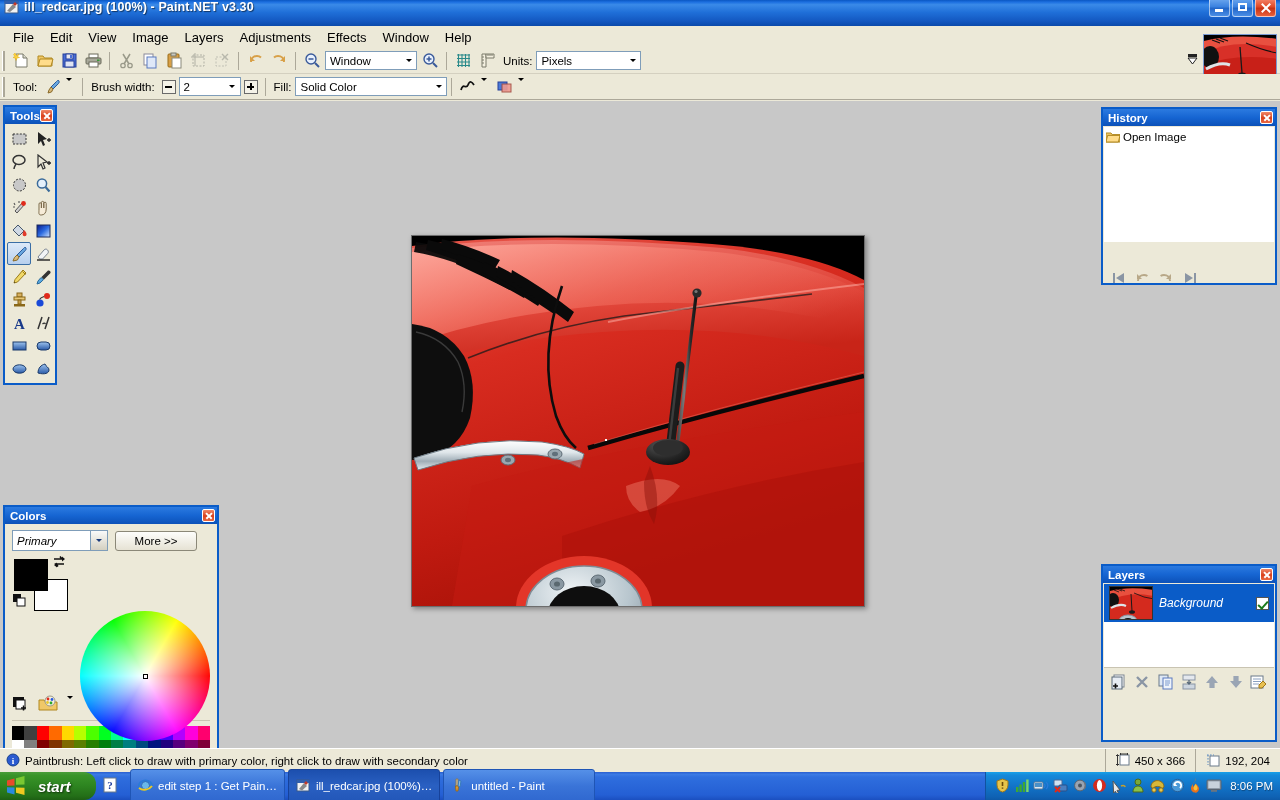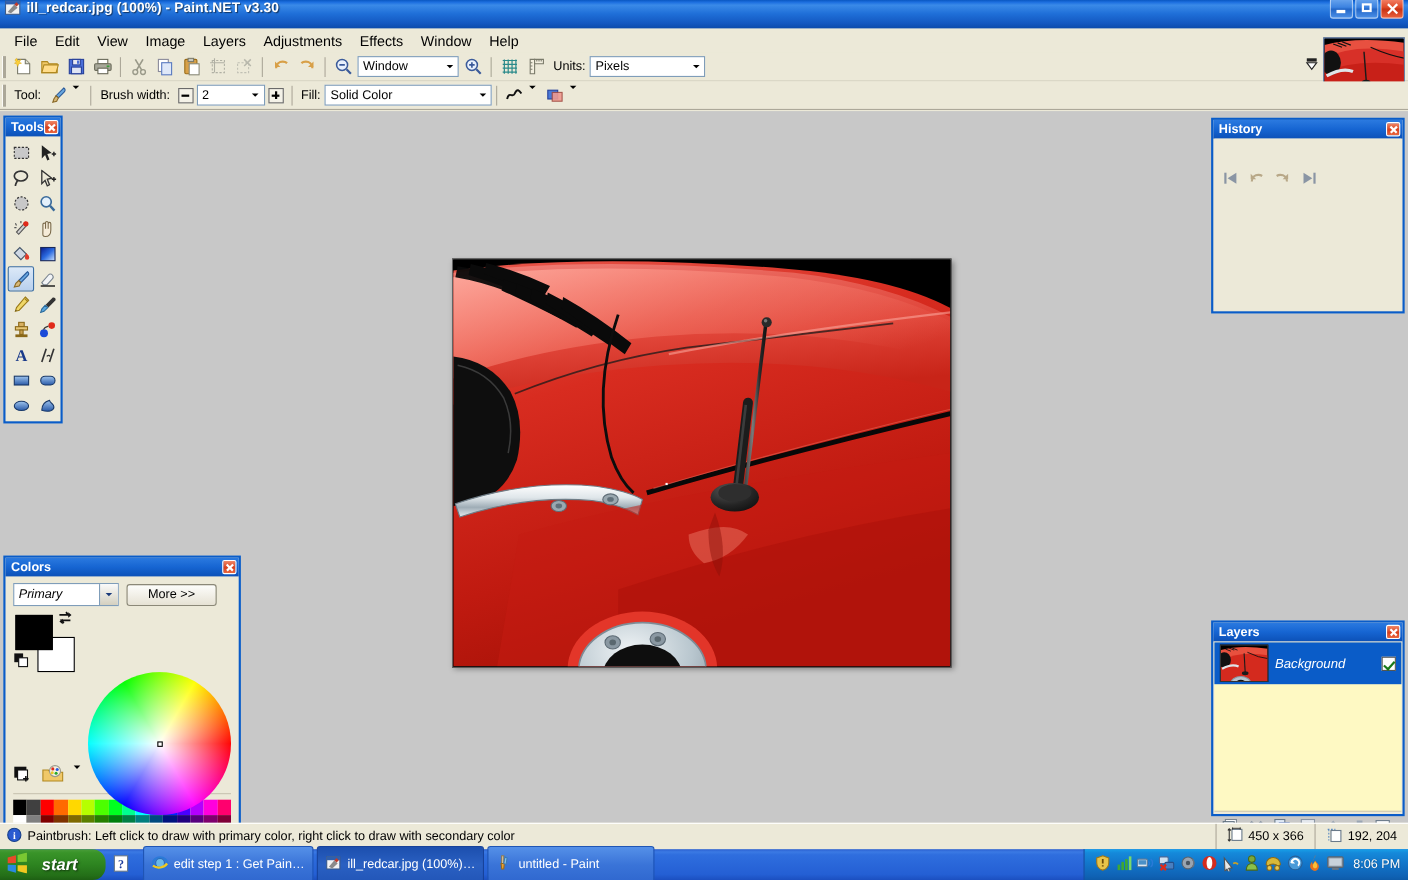--- a/index.html
+++ b/index.html
@@ -139,21 +139,21 @@
   
   #history { left: 1101px; top: 107px; width: 176px; height: 178px; }
   .hist-list { background: #fff; height: 115px; margin: 1px 1px 0; padding: 2px 0 0 2px; }
   .hist-item { display: flex; align-items: center; gap: 3px; font-size: 11.5px; height: 16px; }
   .hist-body { background: #ece9d8; height: 24px; margin: 0 1px; }
   .hist-btns { display: flex; align-items: center; gap: 2px; padding: 3px 4px; }
   .hbtn { width: 22px; height: 18px; display: flex; align-items: center; justify-content: center; }
 
   
   #layers { left: 1101px; top: 564px; width: 176px; height: 178px; }
-  .layer-list { background: #fef9c3; height: 154px; margin: 1px 1px 0; border-bottom: 1px solid #c9c4b2; }
+  .layer-list { background: #ffffff; height: 84px; margin: 1px 1px 0; border-bottom: 1px solid #c9c4b2; }
   .layer-row { display: flex; align-items: center; gap: 6px; height: 38px; padding: 2px 5px; background: #0a5cc8; }
   .layer-thumb { width: 44px; height: 34px; border: 1px solid #333; overflow: hidden; position: relative; flex: none; background: #000; }
   .layer-name { flex: 1; color: #fff; font-style: italic; font-size: 12px; }
   .layer-chk { width: 13px; height: 13px; background: #fff; border: 1px solid #555; position: relative; flex: none; }
   .layer-chk::after {
     content: ""; position: absolute; left: 3px; top: 1px; width: 4px; height: 8px;
     border: solid #1a7a1a; border-width: 0 2.2px 2.2px 0; transform: rotate(42deg);
   }
   .layer-btns { display: flex; align-items: center; justify-content: space-between; padding: 4px 6px; }
   .lbtn { width: 20px; height: 19px; display: flex; align-items: center; justify-content: center; }
@@ -868,20 +868,31 @@
   </div>
 
   <div class="palette" id="history">
     <div class="pal-title">
       <span class="t">History</span>
       <span class="pal-x">
           <i></i>
           <i></i>
         </span>
     </div>
+    <div class="hist-list">
+      <div class="hist-item">
+        <span>
+          <svg width="14" height="13" viewBox="0 0 14 13">
+              <path d="M0 3h5l1.2 1.6H14V12H0z" fill="#f0c868" stroke="#b08820"></path>
+              <path d="M1.6 5.4H14L12.4 12H0z" fill="#ffdc8a" stroke="#b08820"></path>
+            </svg>
+        </span>
+        <span>Open Image</span>
+      </div>
+    </div>
     <div class="hist-body"></div>
     <div class="hist-btns">
       <div class="hbtn">
         <svg width="15" height="14" viewBox="0 0 15 14">
             <rect x="2" y="2" width="2" height="10" fill="#8a95a4"></rect>
             <path d="M13 2v10L5 7z" fill="#8a95a4"></path>
           </svg>
       </div>
       <div class="hbtn">
         <svg width="16" height="14" viewBox="0 0 16 14">

